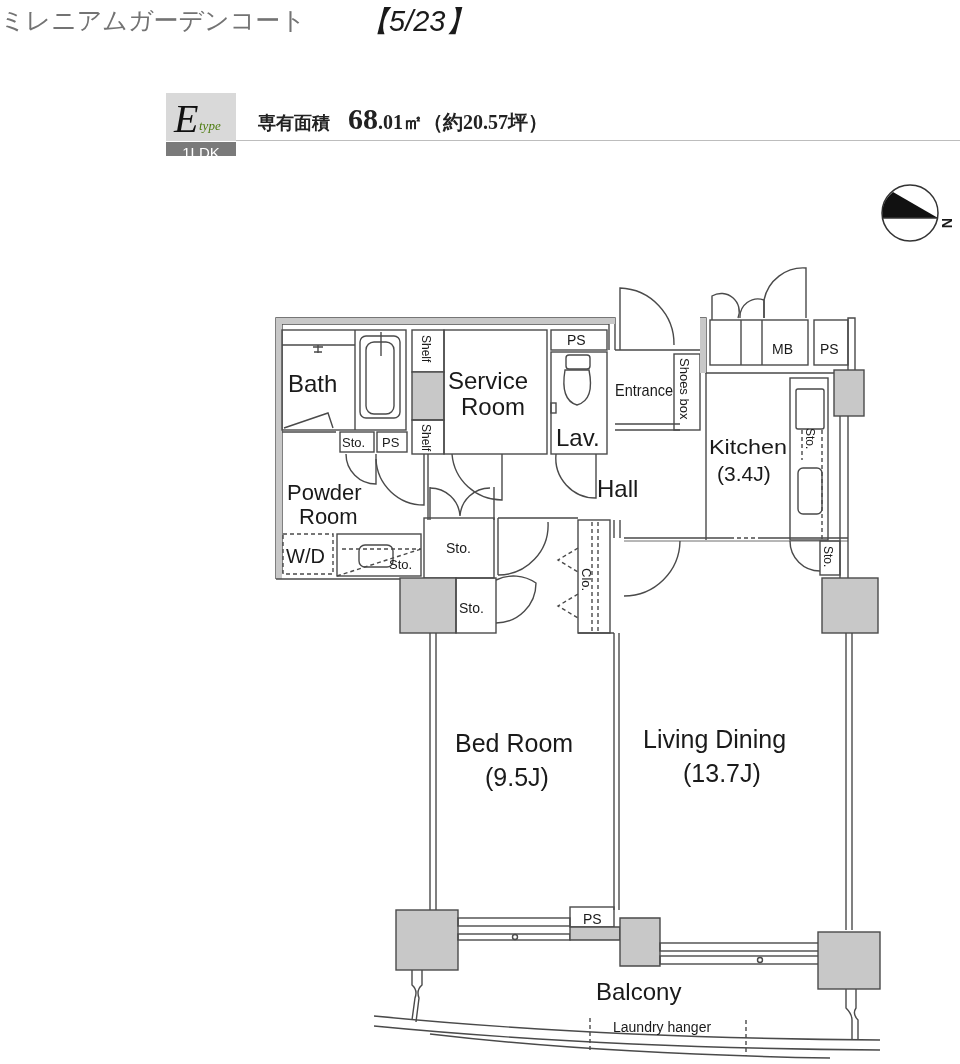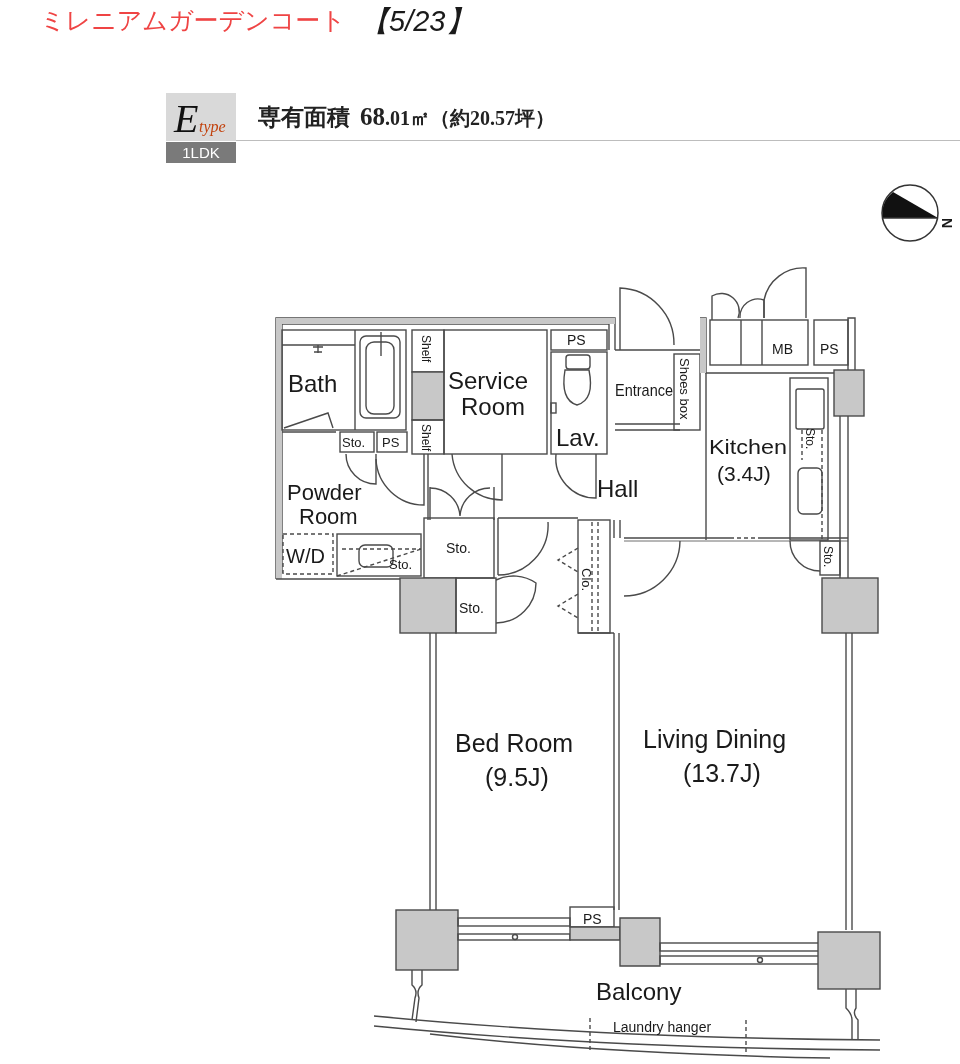--- a/index.html
+++ b/index.html
@@ -1,28 +1,28 @@
 <!DOCTYPE html>
 <html><head>
 <meta charset="utf-8">
 <style>
   html, body { margin: 0; padding: 0; background: #ffffff; }
   body { width: 960px; height: 1064px; position: relative; overflow: hidden; font-family: "Liberation Sans", "DejaVu Sans", sans-serif; color: #1a1a1a; }
   .title-bar { position: absolute; left: 0; top: 0; height: 40px; display: flex; align-items: center; }
-  .title-name { font-family: Liberation Sans, sans-serif; font-size: 25px; letter-spacing: 0px; color: #ef4444; margin-left: 40px; }
+  .title-name { font-family: Liberation Sans, sans-serif; font-size: 25px; letter-spacing: 0px; color: #737373; }
   .title-page { position: absolute; left: 360px; top: 2px; font-size: 29px; color: #1a1a1a; white-space: nowrap; font-style: italic; }
   .type-block { position: absolute; left: 166px; top: 93px; width: 70px; }
   .type-badge { width: 70px; height: 48px; background: #d9d9d9; position: relative; }
   .type-letter { position: absolute; left: 8px; top: 2px; font-family: "Liberation Serif", serif; font-style: italic; font-size: 40px; color: #111; }
-  .type-sub { position: absolute; left: 33px; top: 25px; font-family: "Liberation Serif", serif; font-style: italic; font-size: 16px; color: #c2410c; }
-  .type-plan { width: 70px; height: 21px; background: #7a7a7a; color: #fff; font-size: 15px; text-align: center; line-height: 21px; margin-top: 1px; }
+  .type-sub { position: absolute; left: 33px; top: 25px; font-family: "Liberation Serif", serif; font-style: italic; font-size: 13px; color: #4d7c0f; }
+  .type-plan { width: 70px; height: 14px; background: #7a7a7a; color: #fff; font-size: 15px; text-align: center; line-height: 21px; margin-top: 1px; }
   .area-line { position: absolute; left: 236px; top: 140px; width: 724px; height: 1px; background: #bdbdbd; }
   .area-text { position: absolute; left: 258px; top: 102px; font-family: "Liberation Serif", "DejaVu Serif", serif; font-weight: bold; color: #222; white-space: nowrap; }
-  .area-label { font-size: 23px; margin-top: 11px; }
-  .area-big { font-size: 25px; margin-left: 10px; }
+  .area-label { font-size: 18px; margin-top: 11px; }
+  .area-big { font-size: 30px; margin-left: 18px; }
   .area-small { font-size: 20px; }
   svg.plan { position: absolute; left: 0; top: 0; }
   .lbl { font-family: "Liberation Sans", "DejaVu Sans", sans-serif; fill: #1a1a1a; }
 </style>
 </head>
 <body>
 
 <div class="title-bar">
   <span class="title-name">ミレニアムガーデンコート</span>
 </div>

